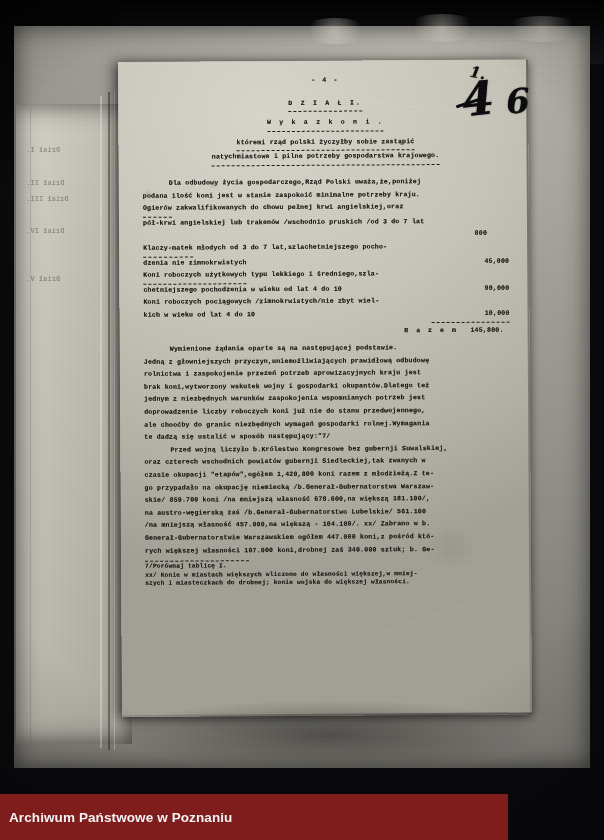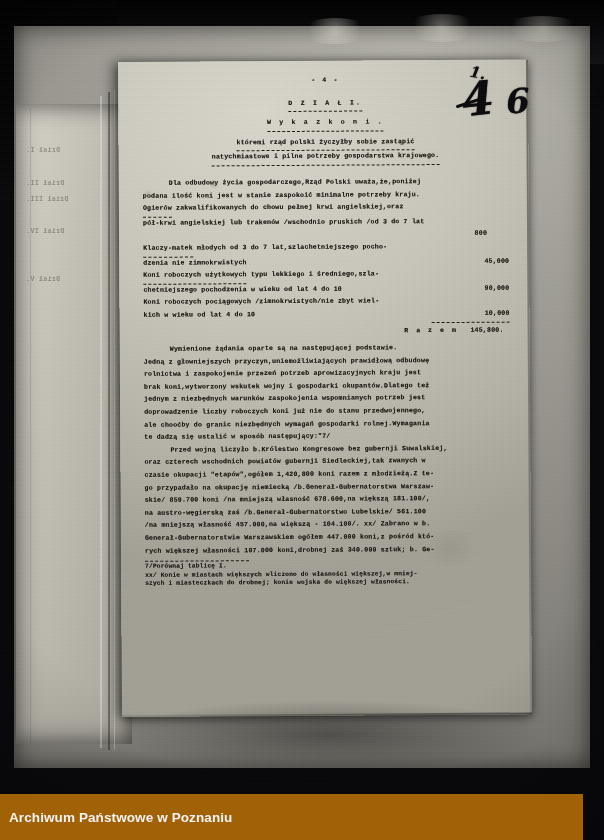--- a/index.html
+++ b/index.html
@@ -121,22 +121,22 @@
   }
   .grain{
     position:absolute;inset:0;pointer-events:none;opacity:.30;
     background-image:
       repeating-linear-gradient(0deg,rgba(255,255,255,.05) 0 1px,rgba(0,0,0,.05) 1px 2px),
       repeating-linear-gradient(90deg,rgba(255,255,255,.04) 0 1px,rgba(0,0,0,.04) 1px 2px);
   }
 
   
   .wm{
-    position:absolute;left:0;bottom:0;width:583px;height:46px;
-    background:#a16207;display:flex;align-items:center;
+    position:absolute;left:0;bottom:0;width:508px;height:46px;
+    background:#7f1d1d;display:flex;align-items:center;
   }
   .wm span{
     color:#f2f2f2;font-family:"Liberation Sans","DejaVu Sans",sans-serif;
     font-size:13.5px;font-weight:bold;letter-spacing:.1px;padding-left:9px;
   }
 </style>
 </head>
 <body>
 
 <div id="scan">

